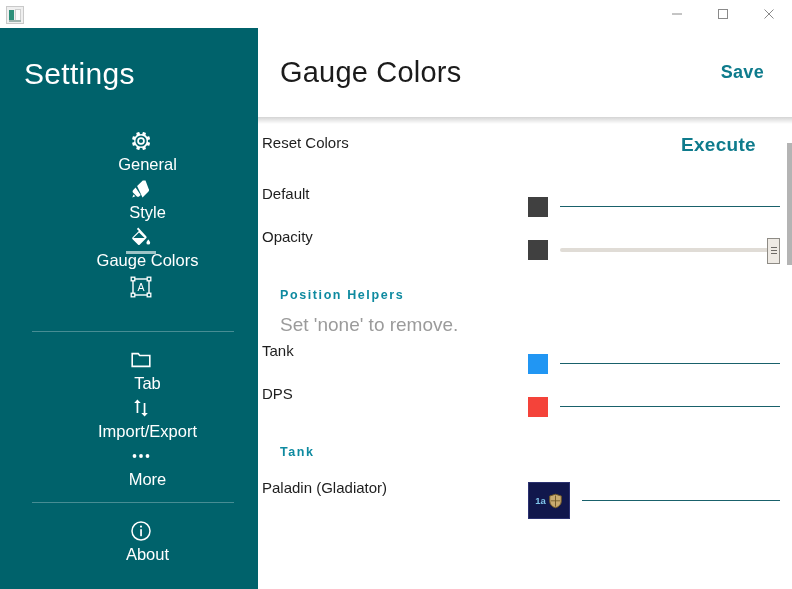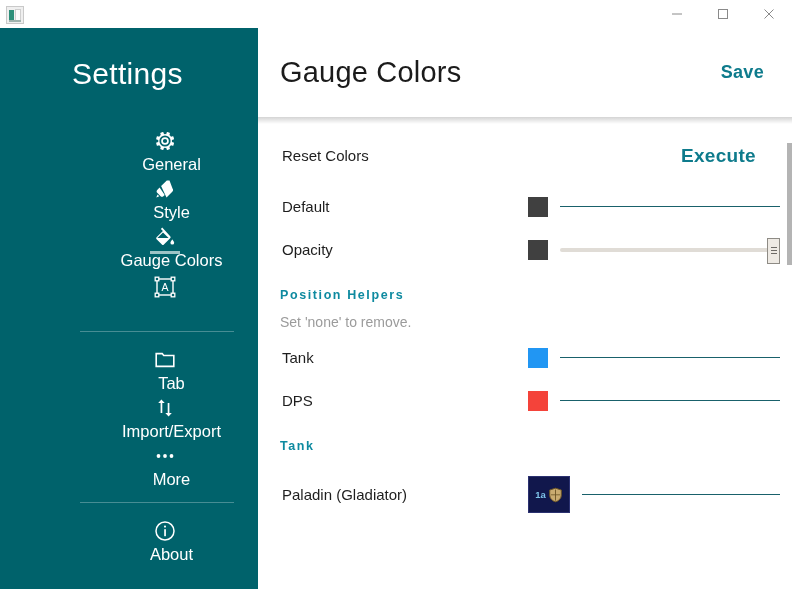--- a/index.html
+++ b/index.html
@@ -36,21 +36,20 @@
     color: #8a8a8a;
   }
   .wc svg { display:block; }
 
   
   .sidebar {
     position: absolute; left: 0; top: 28px;
     width: 258px; height: 561px;
     background: #00626b;
     color: #ffffff;
-    padding-left: 48px;
   }
   .sidebar-title {
     font-size: 30px; font-weight: 400;
     letter-spacing: .3px;
     margin: 29px 0 0 24px;
     color: #ffffff;
   }
   .nav { margin-top: 35px; }
   .nav-item {
     height: 48px;
@@ -117,22 +116,22 @@
   .content {
     position: absolute; top: 90px; left: 0;
     width: 534px; height: 471px;
     background: #ffffff;
     overflow: hidden;
     padding-top: 0px;
   }
 
   .row {
     height: 43px;
-    display: flex; align-items: center;
-    padding-left: 24px; padding-right: 12px;
+    display: flex; 
+    padding-left: 4px; padding-right: 12px;
   }
   .row-label {
     font-size: 15px; color: #1e1e1e;
     white-space: nowrap;
   }
   .row-ctrl {
     margin-left: auto;
     display: flex; align-items: center;
     width: 252px;
   }
@@ -186,21 +185,21 @@
   .slider-thumb i { display:block; width: 6px; height: 1px; background: #6d6a66; }
 
   .section-head {
     padding-left: 22px;
     font-size: 12.5px; font-weight: 700;
     color: #0e8aa0; letter-spacing: 1.6px;
     margin-top: 17px; margin-bottom: 4px;
   }
   .section-sub {
     padding-left: 22px;
-    font-size: 14px; color: #9b9b9b;
+    font-size: 19px; color: #9b9b9b;
     margin-bottom: 6px; margin-top: 12px;
   }
   .spacer-8 { height: 8px; }
   .spacer-16 { height: 16px; }
 
   
   .vscroll {
     position: absolute; right: 0; top: 90px;
     width: 6px; height: 471px;
     background: transparent;

